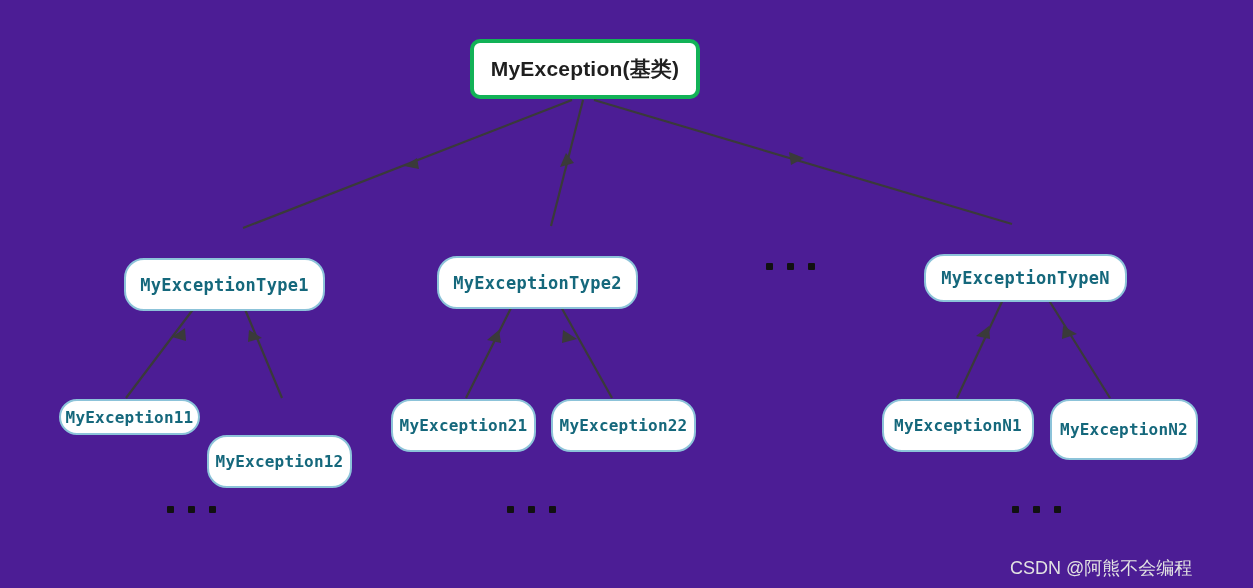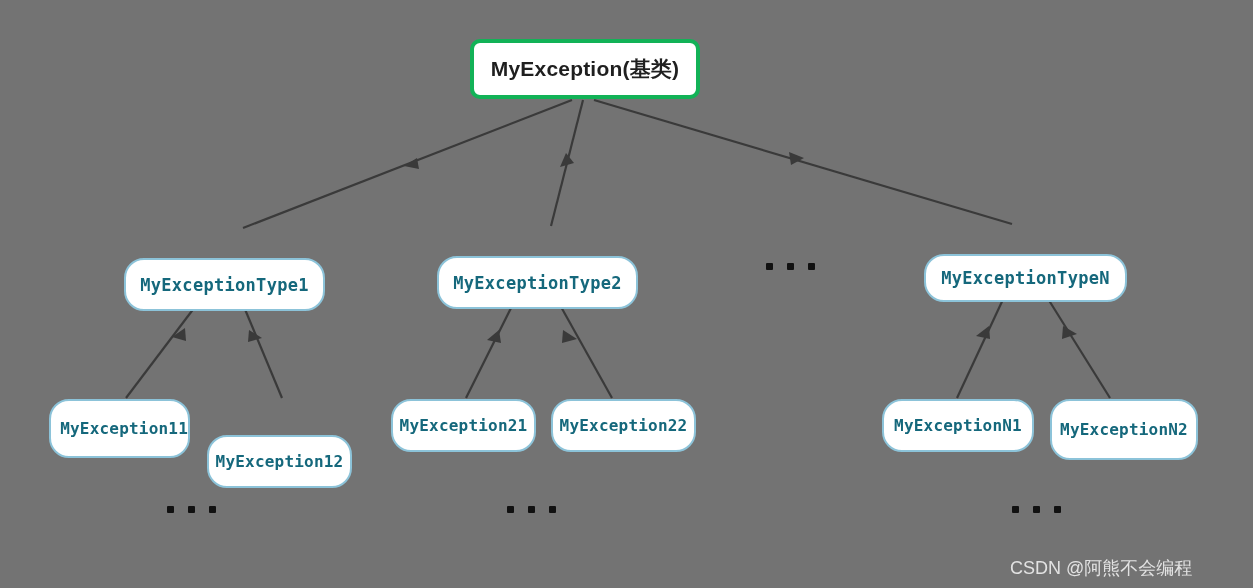--- a/index.html
+++ b/index.html
@@ -8,21 +8,21 @@
     padding: 0;
     background: #ffffff;
   }
   body {
     font-family: "Liberation Sans", sans-serif;
   }
   #canvas {
     position: relative;
     width: 1253px;
     height: 588px;
-    background: #737373;
+    background: #4c1d95;
     overflow: hidden;
   }
   #edges {
     position: absolute;
     left: 0;
     top: 0;
     width: 1253px;
     height: 588px;
     pointer-events: none;
   }
@@ -142,21 +142,21 @@
   <div class="node child" style="left:924px; top:226px; width:203px; height:48px;">
     <span>MyExceptionTypeN</span>
   </div>
 
   <div class="ellipsis" style="left:763px; top:260px; width:54px; height:12px;">
     <span class="dot"></span>
     <span class="dot"></span>
     <span class="dot"></span>
   </div>
 
-  <div class="node leaf" style="left:49px; top:399px; width:141px; height:59px;justify-content:flex-end;">
+  <div class="node leaf" style="left:59px; top:399px; width:141px; height:36px;">
     <span>MyException11</span>
   </div>
 
   <div class="node leaf" style="left:207px; top:399px; width:145px; height:53px;margin-top:36px;">
     <span>MyException12</span>
   </div>
 
   <div class="node leaf" style="left:391px; top:399px; width:145px; height:53px;">
     <span>MyException21</span>
   </div>

